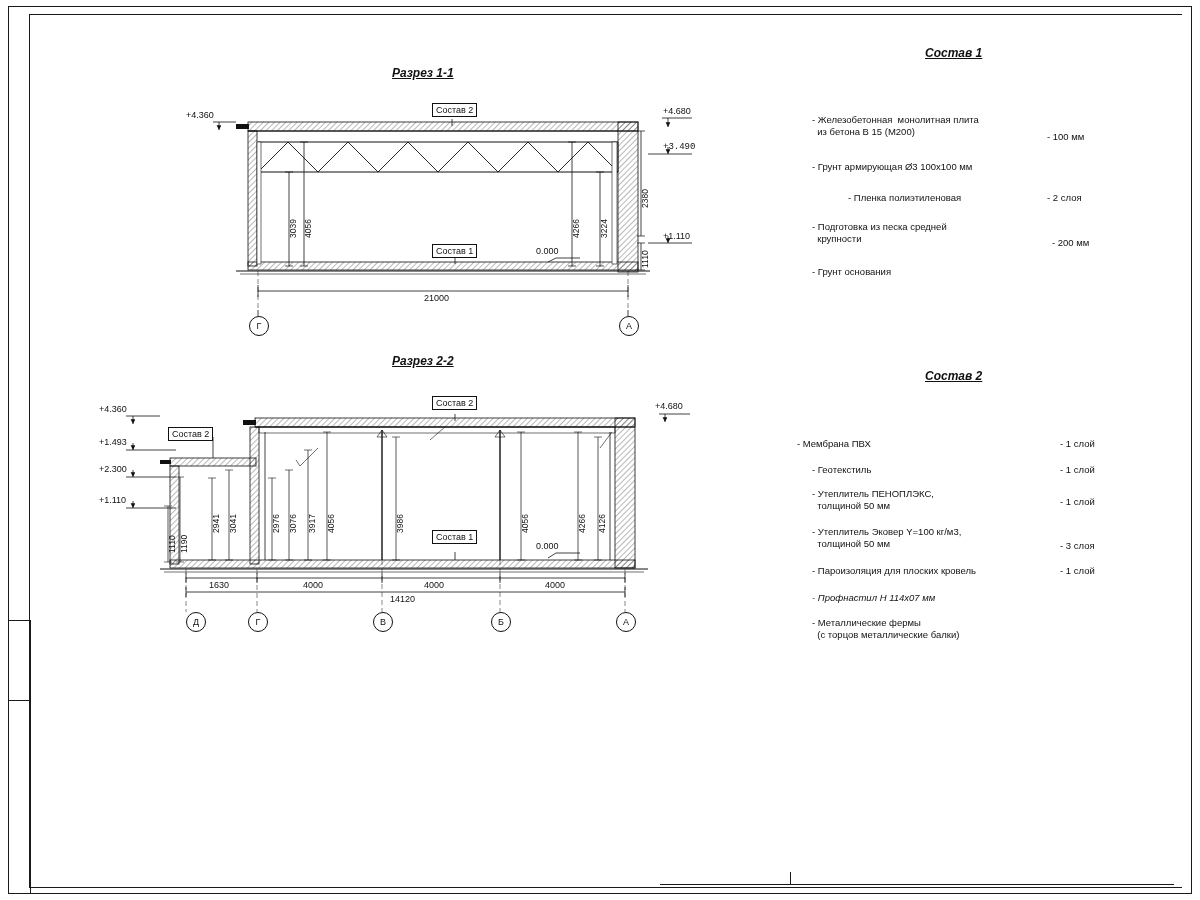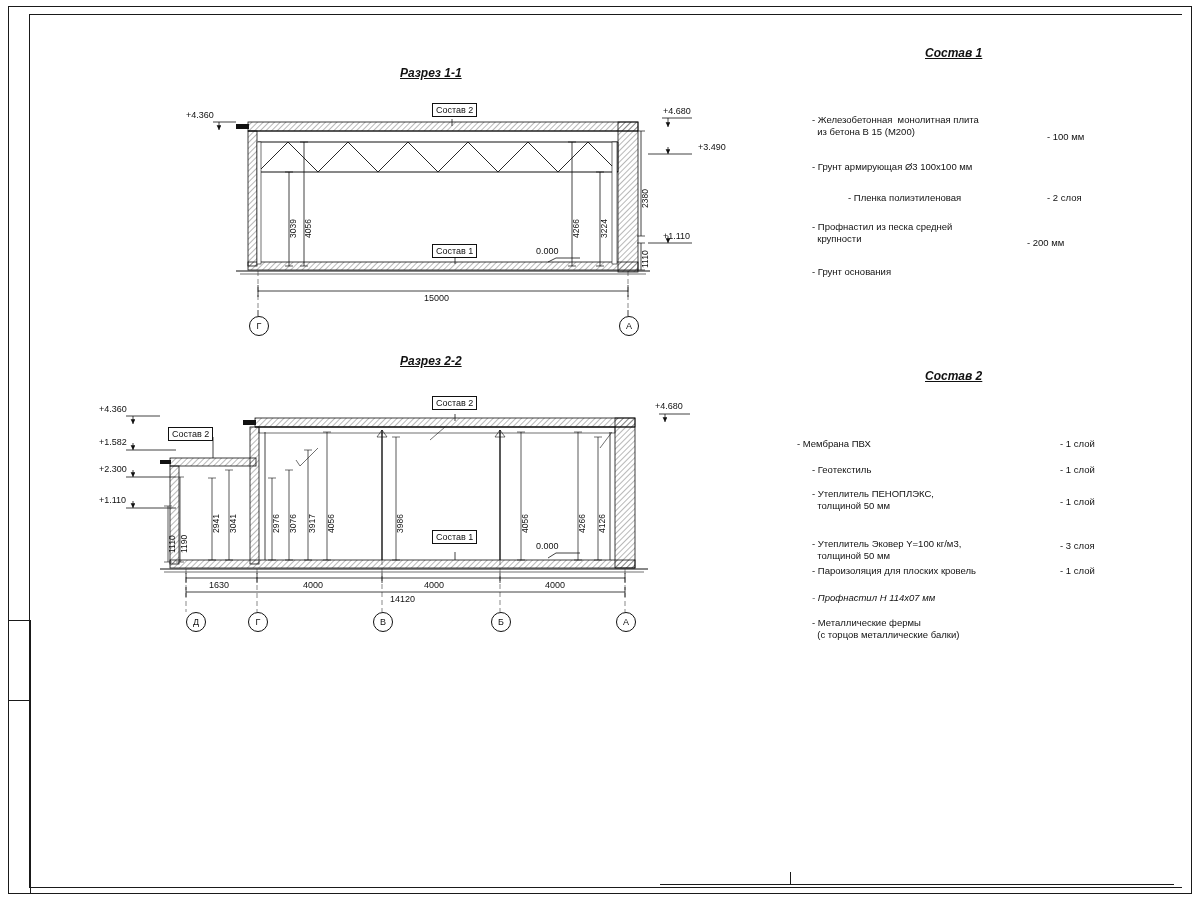--- a/index.html
+++ b/index.html
@@ -13,21 +13,21 @@
   
   .frame-outer{position:absolute;left:8px;top:6px;width:1182px;height:886px;border:1px solid #1a1a1a;}
   .frame-inner{position:absolute;left:29px;top:14px;width:1152px;height:872px;border:1px solid #1a1a1a;border-right:none;}
   .stamp-box{position:absolute;left:8px;top:620px;width:22px;height:272px;border-top:1px solid #1a1a1a;border-right:1px solid #1a1a1a;}
   .stamp-box2{position:absolute;left:8px;top:700px;width:22px;height:0;border-top:1px solid #1a1a1a;}
   .stamp-bottom{position:absolute;left:660px;top:884px;width:514px;height:0;border-top:1px solid #1a1a1a;}
   .stamp-tick{position:absolute;left:790px;top:872px;width:0;height:12px;border-left:1px solid #1a1a1a;}
 
   .ttl{
     position:absolute;font-style:italic;font-weight:bold;font-size:12px;color:#111;
-    text-decoration:underline;white-space:nowrap;margin-left:8px;
+    text-decoration:underline;white-space:nowrap;
   }
   .lbl{position:absolute;font-size:9px;color:#111;white-space:nowrap;}
   .lbl-box{position:absolute;font-size:9px;color:#111;white-space:nowrap;background:#fff;padding:1px 3px;border:1px solid #111;}
   .vtext{position:absolute;font-size:8.5px;color:#111;white-space:nowrap;transform:rotate(-90deg);transform-origin:0 0;}
   .spec-title{position:absolute;font-style:italic;font-weight:bold;font-size:12px;text-decoration:underline;color:#111;white-space:nowrap;}
   .spec-item{position:absolute;font-size:9.5px;color:#111;line-height:1.25;}
   .spec-val{position:absolute;font-size:9.5px;color:#111;}
   svg{position:absolute;left:0;top:0;}
   .axis-circ{position:absolute;width:18px;height:18px;border:1px solid #111;border-radius:50%;
     font-size:9px;color:#111;display:flex;align-items:center;justify-content:center;background:#fff;}
@@ -228,44 +228,44 @@
     </g>
   </svg>
 
   <div class="ttl" style="left:392px;top:66px;">Разрез 1-1</div>
   <div class="lbl-box" style="left:432px;top:103px;">Состав 2</div>
   <div class="lbl-box" style="left:432px;top:244px;">Состав 1</div>
   <div class="lbl" style="left:536px;top:246px;">0.000</div>
 
   <div class="lbl" style="left:186px;top:110px;">+4.360</div>
   <div class="lbl" style="left:663px;top:106px;">+4.680</div>
-  <div class="lbl" style="left:698px;top:142px;">+3.490</div>
+  <div class="lbl" style="left:663px;top:142px;font-family:Liberation Mono, monospace;">+3.490</div>
   <div class="lbl" style="left:663px;top:231px;">+1.110</div>
 
   <div class="vtext" style="left:288px;top:238px;">3039</div>
   <div class="vtext" style="left:303px;top:238px;">4056</div>
   <div class="vtext" style="left:571px;top:238px;">4266</div>
   <div class="vtext" style="left:599px;top:238px;">3224</div>
   <div class="vtext" style="left:640px;top:208px;">2380</div>
   <div class="vtext" style="left:640px;top:268px;">1110</div>
 
-  <div class="lbl" style="left:424px;top:293px;">15000</div>
+  <div class="lbl" style="left:424px;top:293px;">21000</div>
 
   <div class="axis-circ" style="left:249px;top:316px;">Г</div>
   <div class="axis-circ" style="left:619px;top:316px;">А</div>
 
   <div class="ttl" style="left:392px;top:354px;">Разрез 2-2</div>
   <div class="lbl-box" style="left:432px;top:396px;">Состав 2</div>
   <div class="lbl-box" style="left:168px;top:427px;">Состав 2</div>
   <div class="lbl-box" style="left:432px;top:530px;">Состав 1</div>
   <div class="lbl" style="left:536px;top:541px;">0.000</div>
 
   <div class="lbl" style="left:99px;top:404px;">+4.360</div>
   <div class="lbl" style="left:655px;top:401px;">+4.680</div>
-  <div class="lbl" style="left:99px;top:437px;">+1.582</div>
+  <div class="lbl" style="left:99px;top:437px;">+1.493</div>
   <div class="lbl" style="left:99px;top:464px;">+2.300</div>
   <div class="lbl" style="left:99px;top:495px;">+1.110</div>
 
   <div class="vtext" style="left:167px;top:553px;">1110</div>
   <div class="vtext" style="left:179px;top:553px;">1190</div>
   <div class="vtext" style="left:211px;top:533px;">2941</div>
   <div class="vtext" style="left:228px;top:533px;">3041</div>
   <div class="vtext" style="left:271px;top:533px;">2976</div>
   <div class="vtext" style="left:288px;top:533px;">3076</div>
   <div class="vtext" style="left:307px;top:533px;">3917</div>
@@ -292,40 +292,40 @@
   <div class="spec-item" style="left:812px;top:114px;white-space:pre;">- Железобетонная  монолитная плита
   из бетона В 15 (М200)</div>
   <div class="spec-val" style="left:1047px;top:131px;">- 100 мм</div>
 
   <div class="spec-item" style="left:812px;top:161px;white-space:pre;">- Грунт армирующая Ø3 100х100 мм</div>
   <div class="spec-val" style="left:1047px;top:161px;"></div>
 
   <div class="spec-item" style="left:848px;top:192px;white-space:pre;">- Пленка полиэтиленовая</div>
   <div class="spec-val" style="left:1047px;top:192px;">- 2 слоя</div>
 
-  <div class="spec-item" style="left:812px;top:221px;white-space:pre;">- Профнастил из песка средней
+  <div class="spec-item" style="left:812px;top:221px;white-space:pre;">- Подготовка из песка средней
   крупности</div>
-  <div class="spec-val" style="left:1027px;top:237px;">- 200 мм</div>
+  <div class="spec-val" style="left:1052px;top:237px;">- 200 мм</div>
 
   <div class="spec-item" style="left:812px;top:266px;white-space:pre;">- Грунт основания</div>
   <div class="spec-val" style="left:1047px;top:266px;"></div>
 
   <div class="spec-title" style="left:925px;top:369px;">Состав 2</div>
 
   <div class="spec-item" style="left:797px;top:438px;white-space:pre;">- Мембрана ПВХ</div>
   <div class="spec-val" style="left:1060px;top:438px;">- 1 слой</div>
 
   <div class="spec-item" style="left:812px;top:464px;white-space:pre;">- Геотекстиль</div>
   <div class="spec-val" style="left:1060px;top:464px;">- 1 слой</div>
 
   <div class="spec-item" style="left:812px;top:488px;white-space:pre;">- Утеплитель ПЕНОПЛЭКС,
   толщиной 50 мм</div>
   <div class="spec-val" style="left:1060px;top:496px;">- 1 слой</div>
 
-  <div class="spec-item" style="left:812px;top:526px;white-space:pre;margin-top:12px;">- Утеплитель Эковер Y=100 кг/м3,
+  <div class="spec-item" style="left:812px;top:526px;white-space:pre;">- Утеплитель Эковер Y=100 кг/м3,
   толщиной 50 мм</div>
   <div class="spec-val" style="left:1060px;top:540px;">- 3 слоя</div>
 
   <div class="spec-item" style="left:812px;top:565px;white-space:pre;">- Пароизоляция для плоских кровель</div>
   <div class="spec-val" style="left:1060px;top:565px;">- 1 слой</div>
 
   <div class="spec-item" style="left:812px;top:592px;white-space:pre;font-style:italic;">- Профнастил Н 114х07 мм</div>
   <div class="spec-val" style="left:1060px;top:592px;"></div>
 
   <div class="spec-item" style="left:812px;top:617px;white-space:pre;">- Металлические фермы

